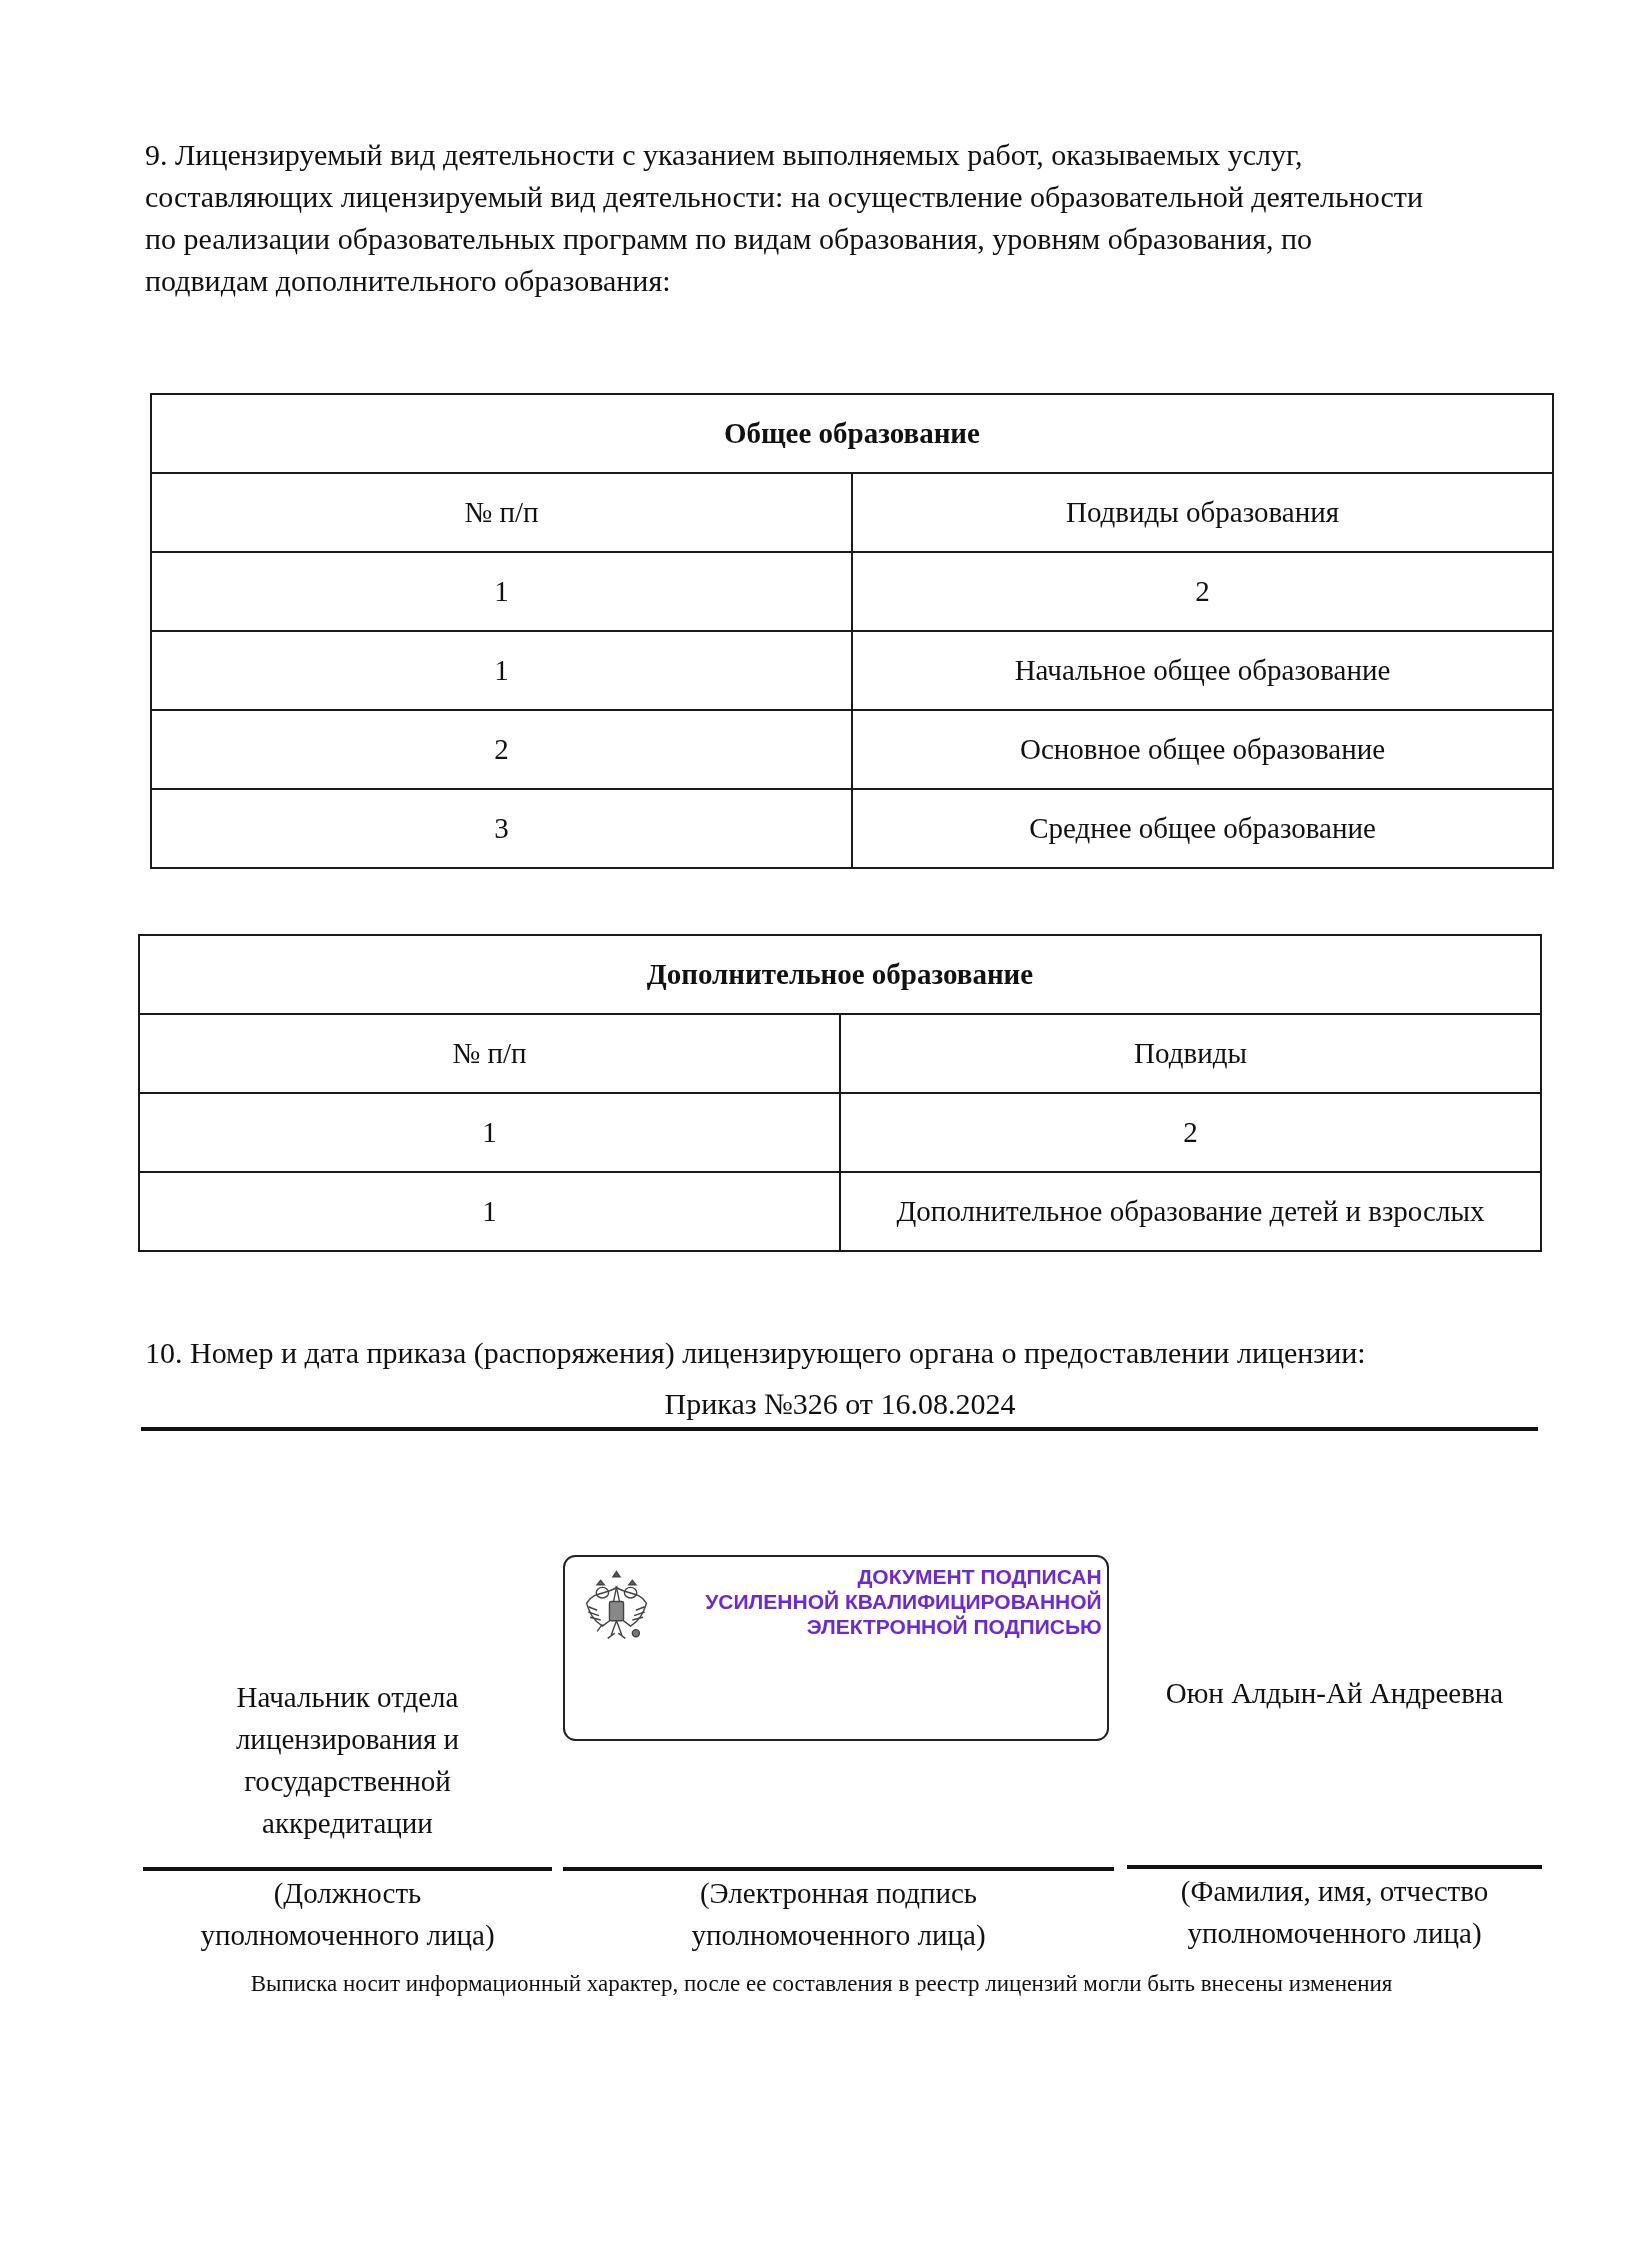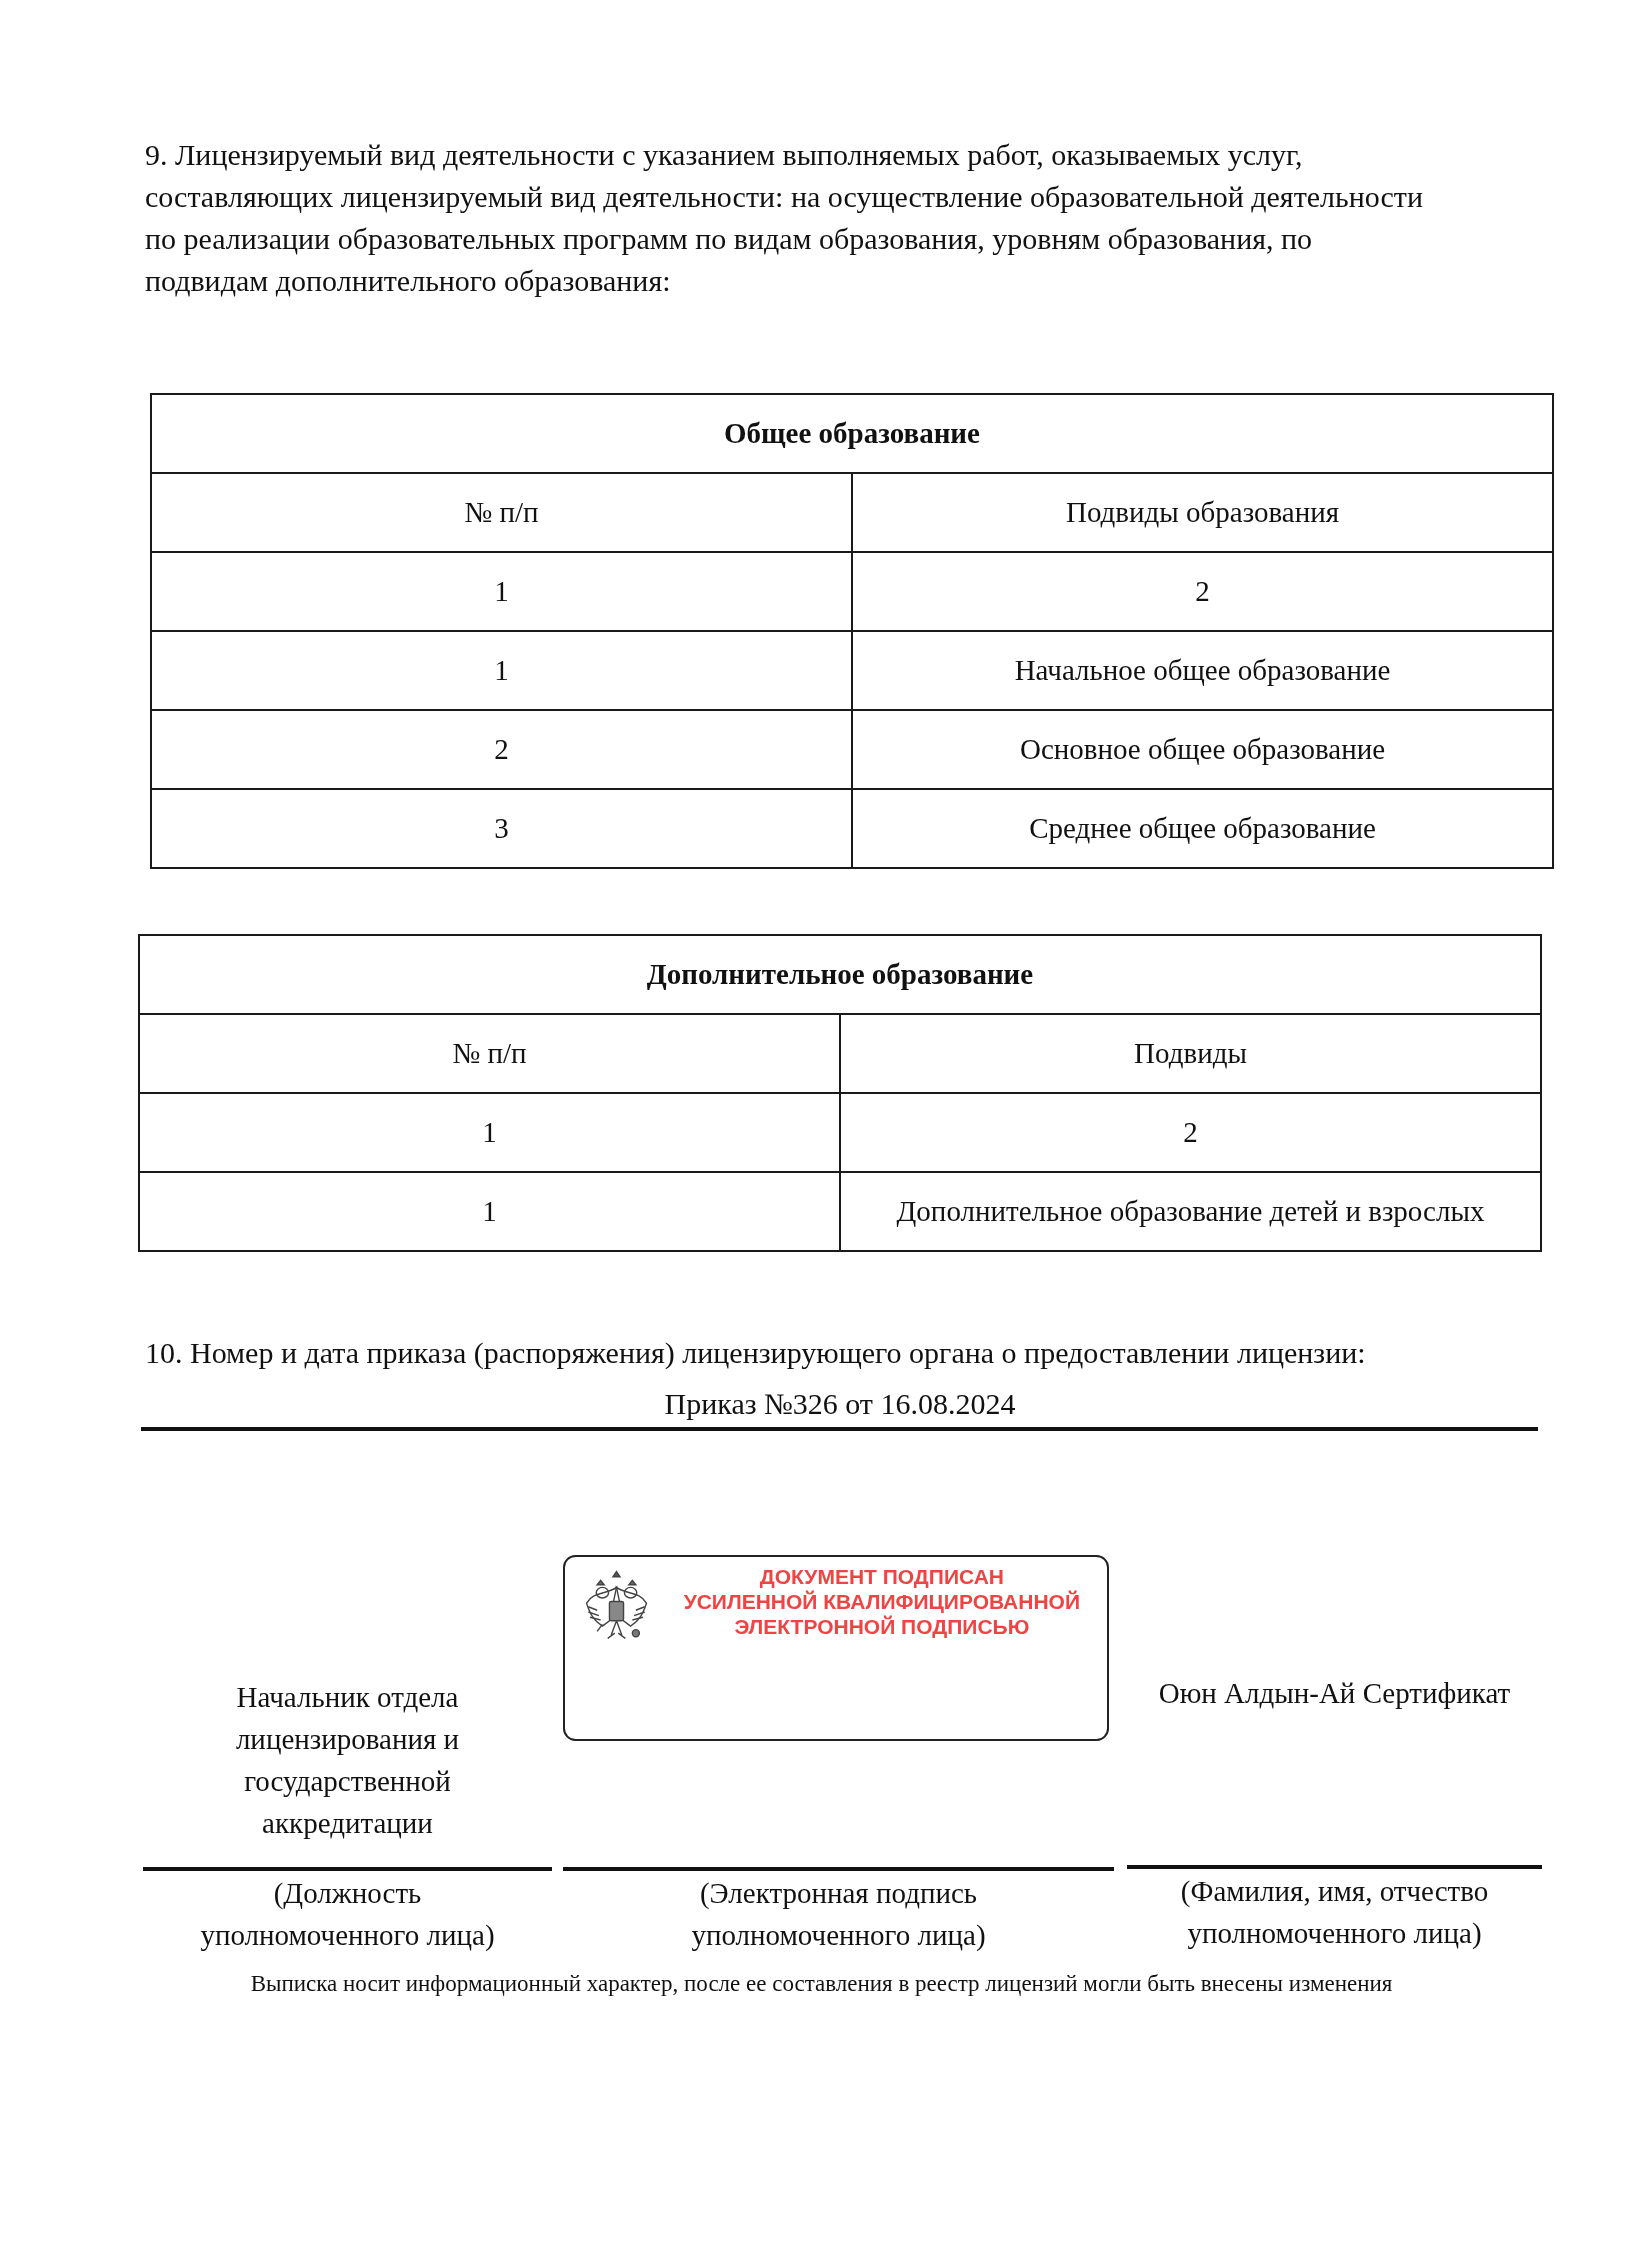--- a/index.html
+++ b/index.html
@@ -12,23 +12,23 @@
   table.lic { position: absolute; left: 138px; width: 1404px; border-collapse: collapse;
               font-size: 29px; table-layout: fixed; }
   table.lic td { border: 2.2px solid #1a1a1a; height: 77px; text-align: center; vertical-align: middle; padding: 0; }
   table.lic td.num { width: 139px; border-right-width: 1.3px; }
   table.lic td.head { font-weight: bold; }
 
   .hline { position: absolute; height: 3.5px; background: #111; }
 
   .stamp { left: 563px; top: 1555px; width: 546px; height: 186px; border: 2.2px solid #222;
            border-radius: 12.4px; box-sizing: border-box; }
-  .stamp-title { position: absolute; left: 97px; right: 5.3px; top: 7px; text-align: center;
+  .stamp-title { position: absolute; left: 97px; right: 5.3px; top: 7px; text-align: right;
                  font-family: "Liberation Sans", "DejaVu Sans", sans-serif; font-weight: bold;
-                 font-size: 21px; line-height: 25px; color: #ef4444; }
+                 font-size: 21px; line-height: 25px; color: #6d28d9; }
   .stamp-title span { display: block; white-space: nowrap; }
   .stamp-info { position: absolute; left: 19.4px; top: 99px; font-size: 17px; line-height: 25.6px; color: #111; }
   .stamp-info span { display: block; white-space: nowrap; }
   .emblem { position: absolute; left: 16px; top: 10.6px; width: 71px; height: 81px; }
 
   .sig-col { position: absolute; text-align: center; font-size: 29px; line-height: 42px; }
   .sig-col span { display: block; white-space: nowrap; }
   .footnote { left: 0; width: 1643px; top: 1971px; text-align: center; font-size: 23px; white-space: nowrap; }
 </style>
 </head>
@@ -118,21 +118,21 @@
 </div>
 
 <div class="sig-col" style="left:143px; width:409px; top:1676px;">
   <span>Начальник отдела</span>
   <span>лицензирования и</span>
   <span>государственной</span>
   <span>аккредитации</span>
 </div>
 
 <div class="sig-col" style="left:1127px; width:415px; top:1672px;">
-  <span>Оюн Алдын-Ай Сертификат</span>
+  <span>Оюн Алдын-Ай Андреевна</span>
 </div>
 
 <div class="hline" style="left:143px; width:409px; top:1867px;"></div>
 <div class="hline" style="left:563px; width:551px; top:1867px;"></div>
 <div class="hline" style="left:1127px; width:415px; top:1865px;"></div>
 
 <div class="sig-col" style="left:143px; width:409px; top:1872px;">
   <span>(Должность</span>
   <span>уполномоченного лица)</span>
 </div>

